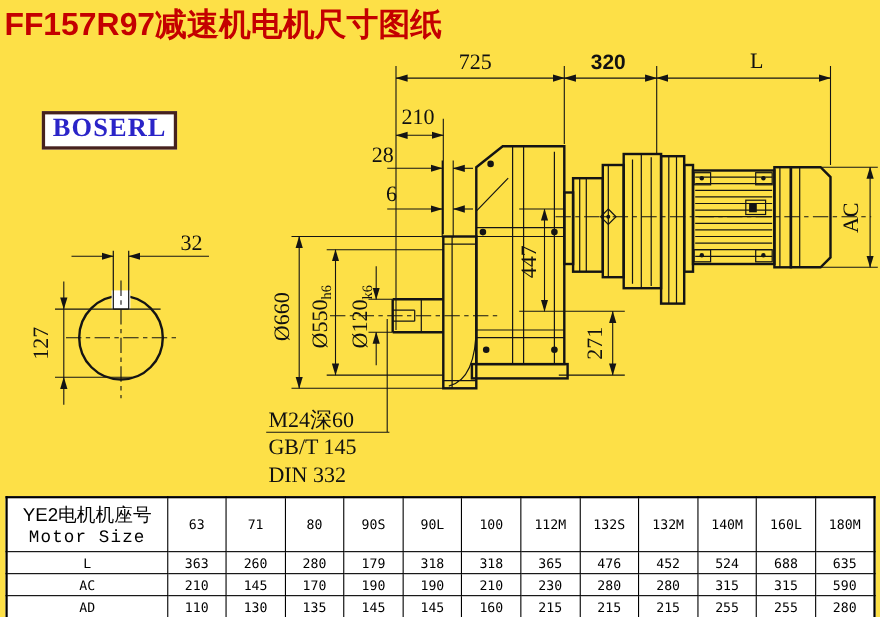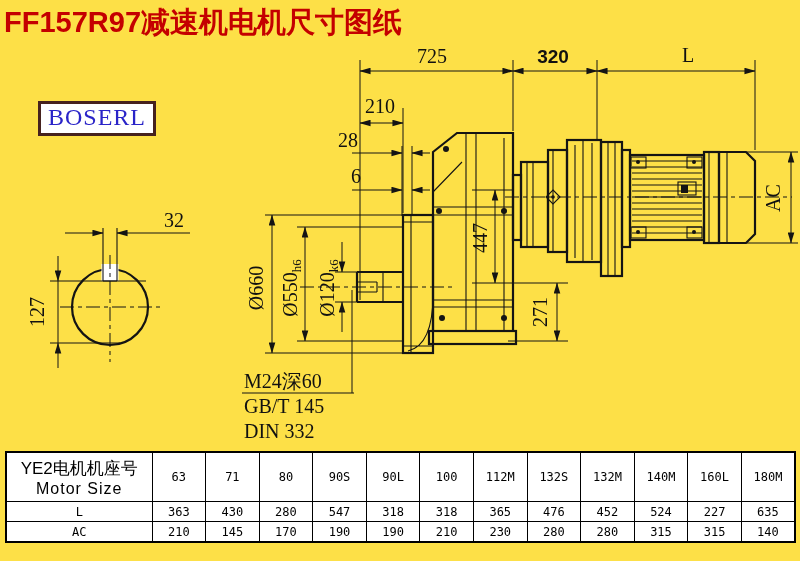--- a/index.html
+++ b/index.html
@@ -2,41 +2,41 @@
 <html><head>
 <meta charset="utf-8">
 <style>
   html,body{margin:0;padding:0;background:#fff;}
   #page{position:relative;width:800px;height:561px;background:#fde047;overflow:hidden;
         font-family:"Liberation Sans",sans-serif;}
   #title{position:absolute;left:4px;top:3px;font-size:29px;font-weight:bold;
          color:#c40000;letter-spacing:0px;white-space:nowrap;}
   #logo{position:absolute;left:38px;top:101px;border:3px solid #46221e;background:#fff;
         padding:0px 7px 2px 7px;}
-  #logo span{font-family:"Liberation Serif",serif;font-weight:normal;font-size:24px;
+  #logo span{font-family:"Liberation Serif",serif;font-weight:bold;font-size:24px;
         color:#2a24c8;letter-spacing:1px;}
   svg{position:absolute;left:0;top:0;}
   svg text{fill:#111;font-family:"Liberation Serif",serif;}
   .ol{stroke:#141414;stroke-width:2.2;fill:none;stroke-linejoin:miter;}
   .il{stroke:#141414;stroke-width:1.1;fill:none;}
   .dl{stroke:#141414;stroke-width:1;fill:none;}
   .cl{stroke:#141414;stroke-width:1;fill:none;stroke-dasharray:14 4 4 4;}
   .dim{font-size:20px;}
   .dimb{font-family:"Liberation Sans",sans-serif;font-weight:bold;font-size:19px;}
   .sub{font-size:13px;}
   .note{font-size:20px;}
   #spec{position:absolute;left:5px;top:451px;width:791px;border-collapse:collapse;
         table-layout:fixed;background:#fff;}
   #spec td,#spec th{border:1px solid #000;text-align:center;vertical-align:middle;
         padding:0;font-weight:normal;overflow:hidden;white-space:nowrap;}
   #spec{border:2px solid #000;}
   #spec .hrow th{height:48px;}
   #spec .vrow td{height:19px;}
   .cjk{font-size:17px;font-family:"Liberation Sans",sans-serif;}
-  .mono{font-family:Liberation Sans, sans-serif;font-size:16px;letter-spacing:1px;}
+  .mono{font-family:Liberation Mono, monospace;font-size:16px;letter-spacing:1px;}
   .num{font-family:"DejaVu Sans Mono",monospace;font-size:12px;}
 </style>
 </head>
 <body>
 
 <div id="page">
 
   <div id="title">FF157R97减速机电机尺寸图纸</div>
 
   <div id="logo">
@@ -217,43 +217,58 @@
           <th class="num">132M</th>
           <th class="num">140M</th>
           <th class="num">160L</th>
           <th class="num">180M</th>
         </tr>
       </thead>
     <tbody id="spec-body">
         <tr class="vrow">
           <td class="num">L</td>
           <td class="num">363</td>
-          <td class="num">430</td>
-          <td class="num">280</td>
-          <td class="num">547</td>
+          <td class="num">260</td>
+          <td class="num">280</td>
+          <td class="num">179</td>
           <td class="num">318</td>
           <td class="num">318</td>
           <td class="num">365</td>
           <td class="num">476</td>
           <td class="num">452</td>
           <td class="num">524</td>
-          <td class="num">227</td>
+          <td class="num">688</td>
           <td class="num">635</td>
         </tr>
         <tr class="vrow">
           <td class="num">AC</td>
           <td class="num">210</td>
           <td class="num">145</td>
           <td class="num">170</td>
           <td class="num">190</td>
           <td class="num">190</td>
           <td class="num">210</td>
           <td class="num">230</td>
           <td class="num">280</td>
           <td class="num">280</td>
           <td class="num">315</td>
           <td class="num">315</td>
-          <td class="num">140</td>
+          <td class="num">590</td>
+        </tr>
+        <tr class="vrow">
+          <td class="num">AD</td>
+          <td class="num">110</td>
+          <td class="num">130</td>
+          <td class="num">135</td>
+          <td class="num">145</td>
+          <td class="num">145</td>
+          <td class="num">160</td>
+          <td class="num">215</td>
+          <td class="num">215</td>
+          <td class="num">215</td>
+          <td class="num">255</td>
+          <td class="num">255</td>
+          <td class="num">280</td>
         </tr>
       </tbody>
   </table>
 
 </div>
 
 </body></html>

